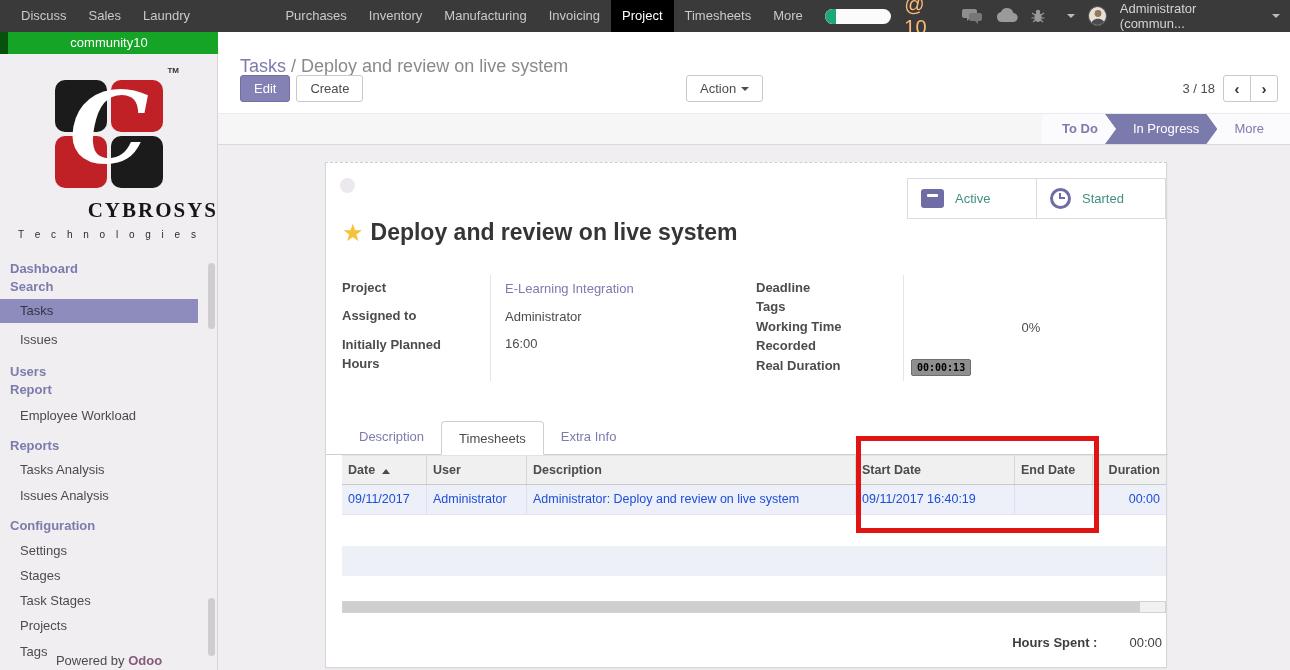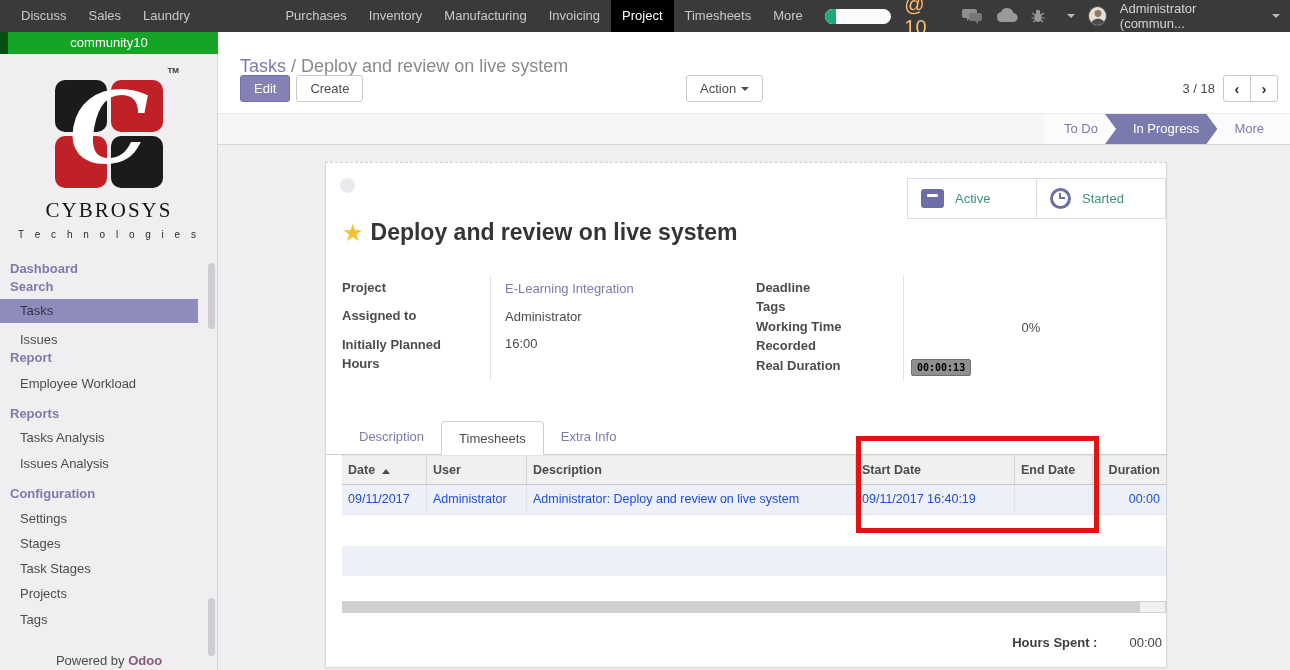--- a/index.html
+++ b/index.html
@@ -34,22 +34,22 @@
   .logo-squares { position:relative; width:108px; height:108px; margin:8px auto 0; }
   .lsq { position:absolute; width:52px; height:52px; border-radius:10px; }
   .lsq.tl { left:0; top:0; background:#1b1b1b; }
   .lsq.tr { right:0; top:0; background:#bf2126; }
   .lsq.bl { left:0; bottom:0; background:#bf2126; }
   .lsq.br { right:0; bottom:0; background:#1b1b1b; }
   .logo-c { position:absolute; left:0; top:-12px; width:108px; height:120px; color:#fff;
             font-family:"DejaVu Serif", serif; font-style:italic; font-weight:bold;
             font-size:100px; line-height:120px; text-align:center; }
   .logo-tm { position:absolute; right:-16px; top:-14px; font-size:8px; color:#333; font-weight:bold; }
-  .logo-name { margin-top:10px; font-family:"Liberation Serif", serif; font-weight:normal;
-               font-size:21px; letter-spacing:2px; color:#161616; }
+  .logo-name { margin-top:10px; font-family:"Liberation Serif", serif; font-weight:bold;
+               font-size:21px; letter-spacing:2px; color:#161616;text-align:right; }
   .logo-sub { margin-top:6px; font-size:10px; letter-spacing:4px; color:#2c2c2c; }
   .menu { position:absolute; left:0; top:228px; width:198px; }
   .menu-h { font-size:13px; font-weight:bold; color:#7c7bad; padding:0 0 0 10px; height:18px; line-height:18px; }
   .menu-i { font-size:13px; color:#4c4c4c; padding:0 0 0 20px; height:18px; line-height:18px; cursor:pointer; }
   .menu-i.selected { background:#8d8cbc; color:#33334a; height:24px; line-height:24px; }
   .powered { position:absolute; left:0; bottom:2px; width:218px; text-align:center; font-size:13px; color:#4c4c4c; }
   .powered b { color:#875a7b; }
   .sb-thumb { position:absolute; right:2px; width:7px; border-radius:4px; background:#cfccd2; }
 
   
@@ -68,21 +68,21 @@
                line-height:25px; font-size:15px; font-weight:bold; color:#333; cursor:pointer; }
   .pager-btn:first-child { border-radius:3px 0 0 3px; }
   .pager-btn:last-child { border-radius:0 3px 3px 0; margin-left:-1px; }
 
   
   .statusbar { position:absolute; left:218px; top:113px; width:1072px; height:32px; background:#f6f6f6;
                border-top:1px solid #eaeaea; border-bottom:1px solid #d9d9d9;
                display:flex; justify-content:flex-end; }
   .step { height:30px; line-height:30px; font-size:13px; position:relative; cursor:pointer; }
   .step-todo { background:#fbfbfd; color:#7c7bad; padding:0 18px 0 20px; z-index:3;
-               clip-path:polygon(0 0,calc(100% - 11px) 0,100% 50%,calc(100% - 11px) 100%,0 100%); }
+               clip-path:polygon(0 0,calc(100% - 11px) 0,100% 50%,calc(100% - 11px) 100%,0 100%);font-weight:bold; }
   .step-active { background:#7b7aad; color:#fff; padding:0 18px 0 28px; margin-left:-11px; z-index:2;
                clip-path:polygon(0 0,calc(100% - 11px) 0,100% 50%,calc(100% - 11px) 100%,0 100%,11px 50%); }
   .step-more { background:#fbfbfd; color:#7c7bad; padding:0 26px 0 28px; margin-left:-11px; z-index:1;
                clip-path:polygon(0 0,100% 0,100% 100%,0 100%,11px 50%); }
 
   
   .mainbg { position:absolute; left:218px; top:145px; width:1072px; height:525px; background:#f0eef0; }
   .sheet { position:absolute; left:107px; top:17px; width:842px; height:506px; background:#fff;
            border:1px solid #d9d7dc; border-top:1px dashed #cfccd8; box-shadow:0 1px 2px rgba(0,0,0,.05); }
   .kanban-dot { position:absolute; left:14px; top:15px; width:15px; height:15px; border-radius:50%; background:#ebe9ed; }
@@ -209,20 +209,21 @@
       </div>
       <div class="logo-name">CYBROSYS</div>
       <div class="logo-sub">T e c h n o l o g i e s</div>
     </div>
 
     <div class="menu">
       <div class="menu-h">Dashboard</div>
       <div class="menu-h">Search</div>
       <div class="menu-i selected" style="margin-top:3px">Tasks</div>
       <div class="menu-i" style="margin-top:8px">Issues</div>
+      <div class="menu-h" style="margin-top:14px">Users</div>
       <div class="menu-h">Report</div>
       <div class="menu-i" style="margin-top:8px">Employee Workload</div>
       <div class="menu-h" style="margin-top:12px">Reports</div>
       <div class="menu-i" style="margin-top:6px">Tasks Analysis</div>
       <div class="menu-i" style="margin-top:8px">Issues Analysis</div>
       <div class="menu-h" style="margin-top:12px">Configuration</div>
       <div class="menu-i" style="margin-top:7px">Settings</div>
       <div class="menu-i" style="margin-top:7px">Stages</div>
       <div class="menu-i" style="margin-top:7px">Task Stages</div>
       <div class="menu-i" style="margin-top:7px">Projects</div>

